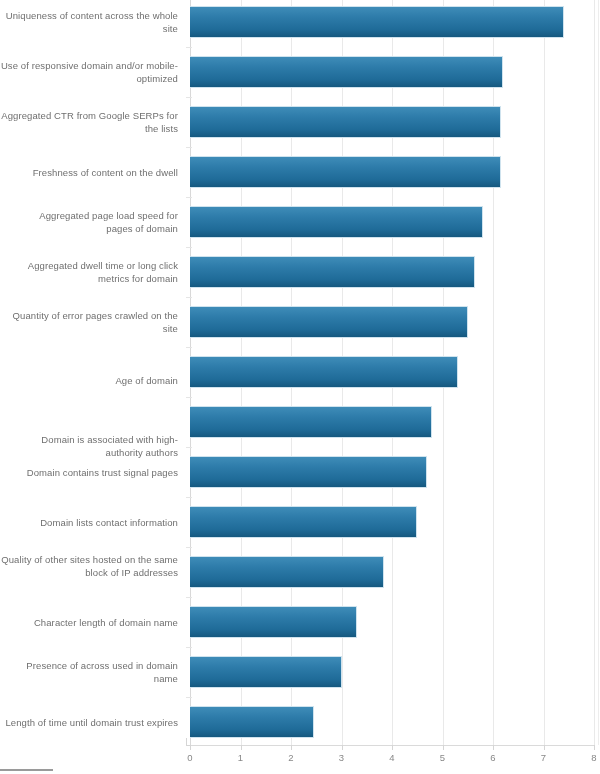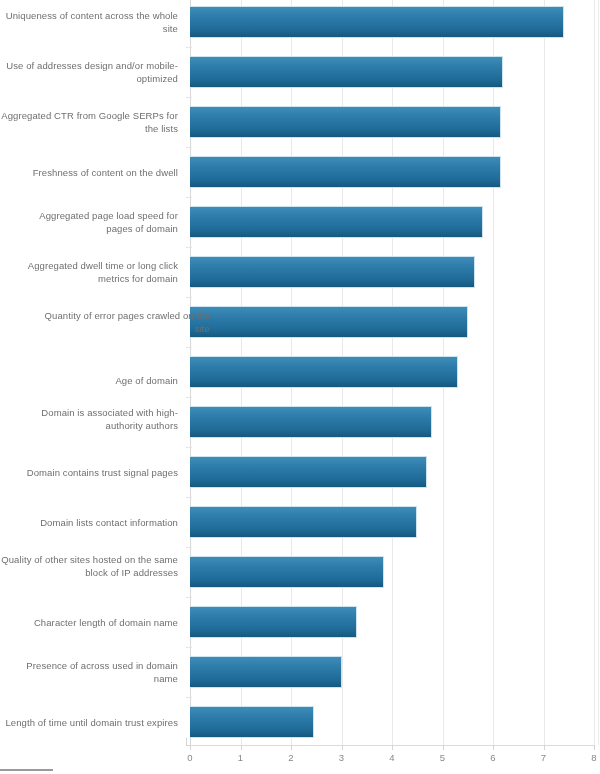--- a/index.html
+++ b/index.html
@@ -195,28 +195,28 @@
           <div class="bar" title="Presence of hyphens used in domain name: 3" style="width: 151.5px;"></div>
         </div>
         <div class="bar-row" style="top: 706px;">
           <div class="bar" title="Length of time until domain name expires: 2.45" style="width: 123.725px;"></div>
         </div>
       </div>
   </div>
 
   <div id="labels">
       <div class="cat-label" style="top: 9px;">Uniqueness of content across the whole site</div>
-      <div class="cat-label" style="top: 59px;">Use of addresses design and/or mobile-optimized</div>
+      <div class="cat-label" style="top: 59px;">Use of responsive domain and/or mobile-optimized</div>
       <div class="cat-label" style="top: 109px;">Aggregated CTR from Google SERPs for the lists</div>
       <div class="cat-label" style="top: 165.5px;">Freshness of content on the dwell</div>
       <div class="cat-label" style="top: 209px; padding-left: 32px;">Aggregated page load speed for pages of domain</div>
       <div class="cat-label" style="top: 259px;">Aggregated dwell time or long click metrics for domain</div>
-      <div class="cat-label" style="top: 309px; margin-left: 32px;">Quantity of error pages crawled on the site</div>
+      <div class="cat-label" style="top: 309px;">Quantity of error pages crawled on the site</div>
       <div class="cat-label" style="top: 374px;">Age of domain</div>
-      <div class="cat-label" style="top: 406px; padding-left: 10px;">Domain is associated with high-authority authors</div>
+      <div class="cat-label" style="top: 433px; padding-left: 10px;">Domain is associated with high-authority authors</div>
       <div class="cat-label" style="top: 465.5px;">Domain contains trust signal pages</div>
       <div class="cat-label" style="top: 515.5px;">Domain lists contact information</div>
       <div class="cat-label" style="top: 553px;">Quality of other sites hosted on the same block of IP addresses</div>
       <div class="cat-label" style="top: 615.5px;">Character length of domain name</div>
       <div class="cat-label" style="top: 659px;">Presence of across used in domain name</div>
       <div class="cat-label" style="top: 715.5px;">Length of time until domain trust expires</div>
     </div>
   <div id="separators">
       <div class="row-sep" style="top: 47px;"></div>
       <div class="row-sep" style="top: 97px;"></div>

